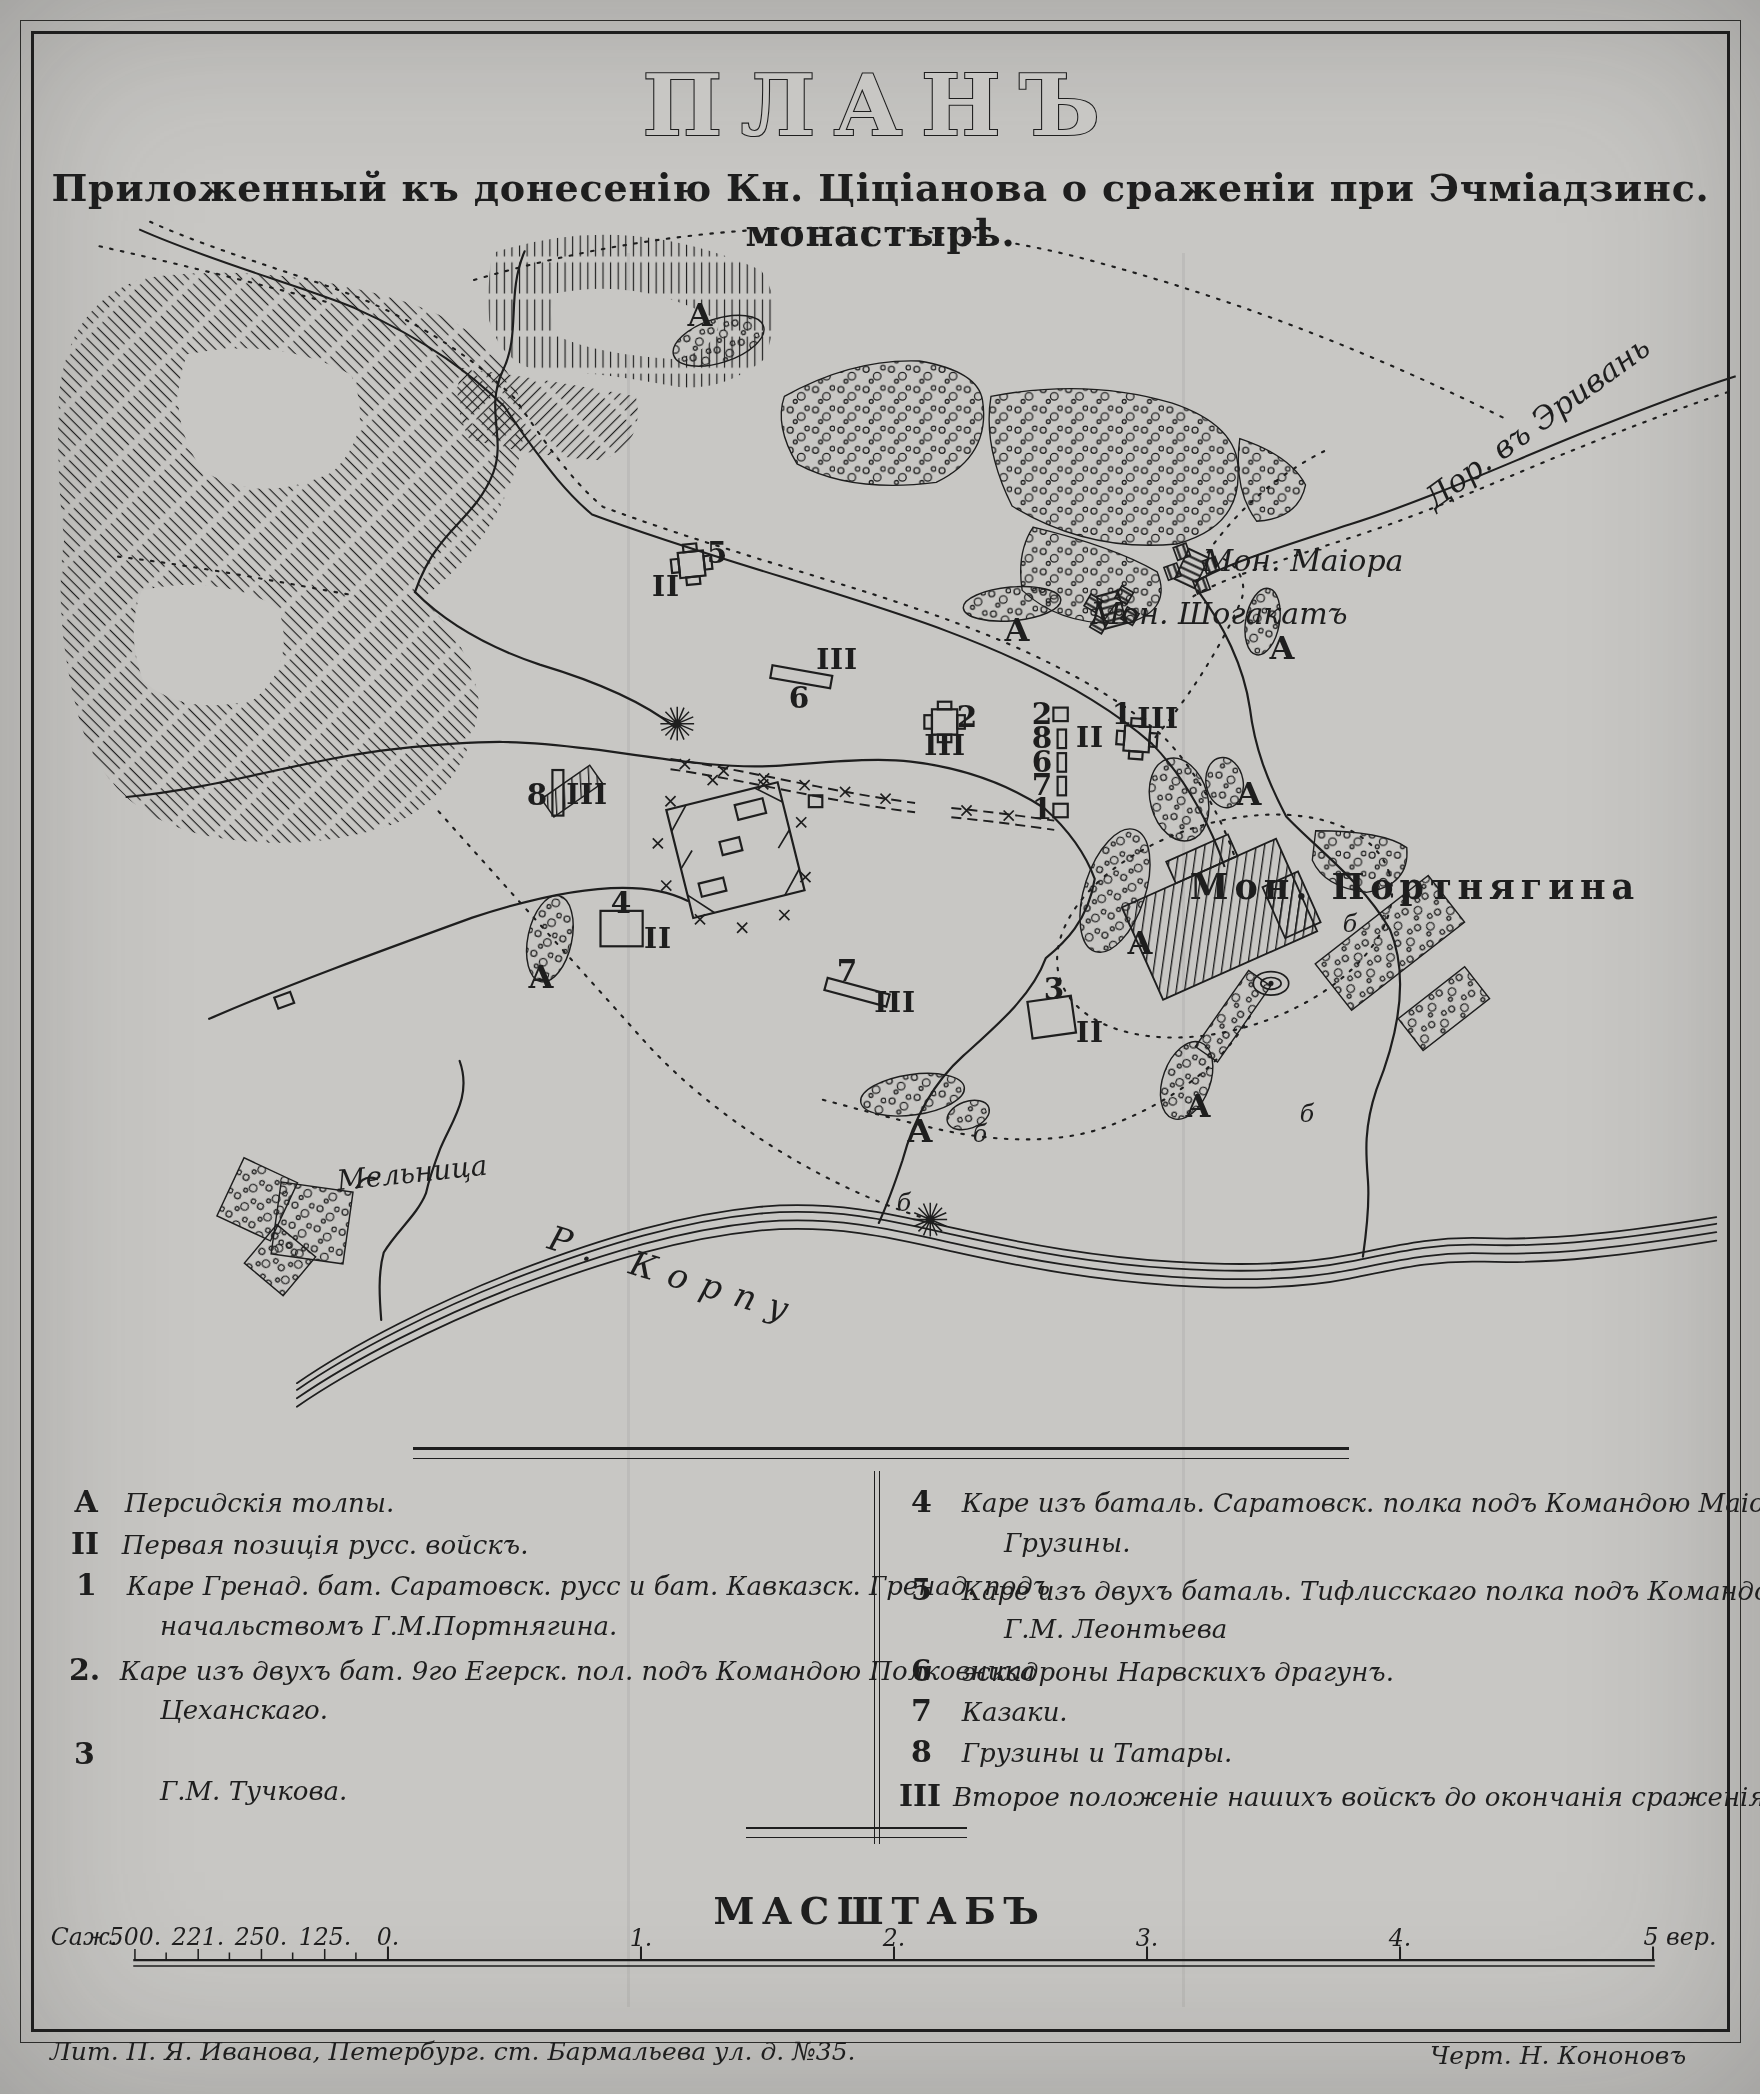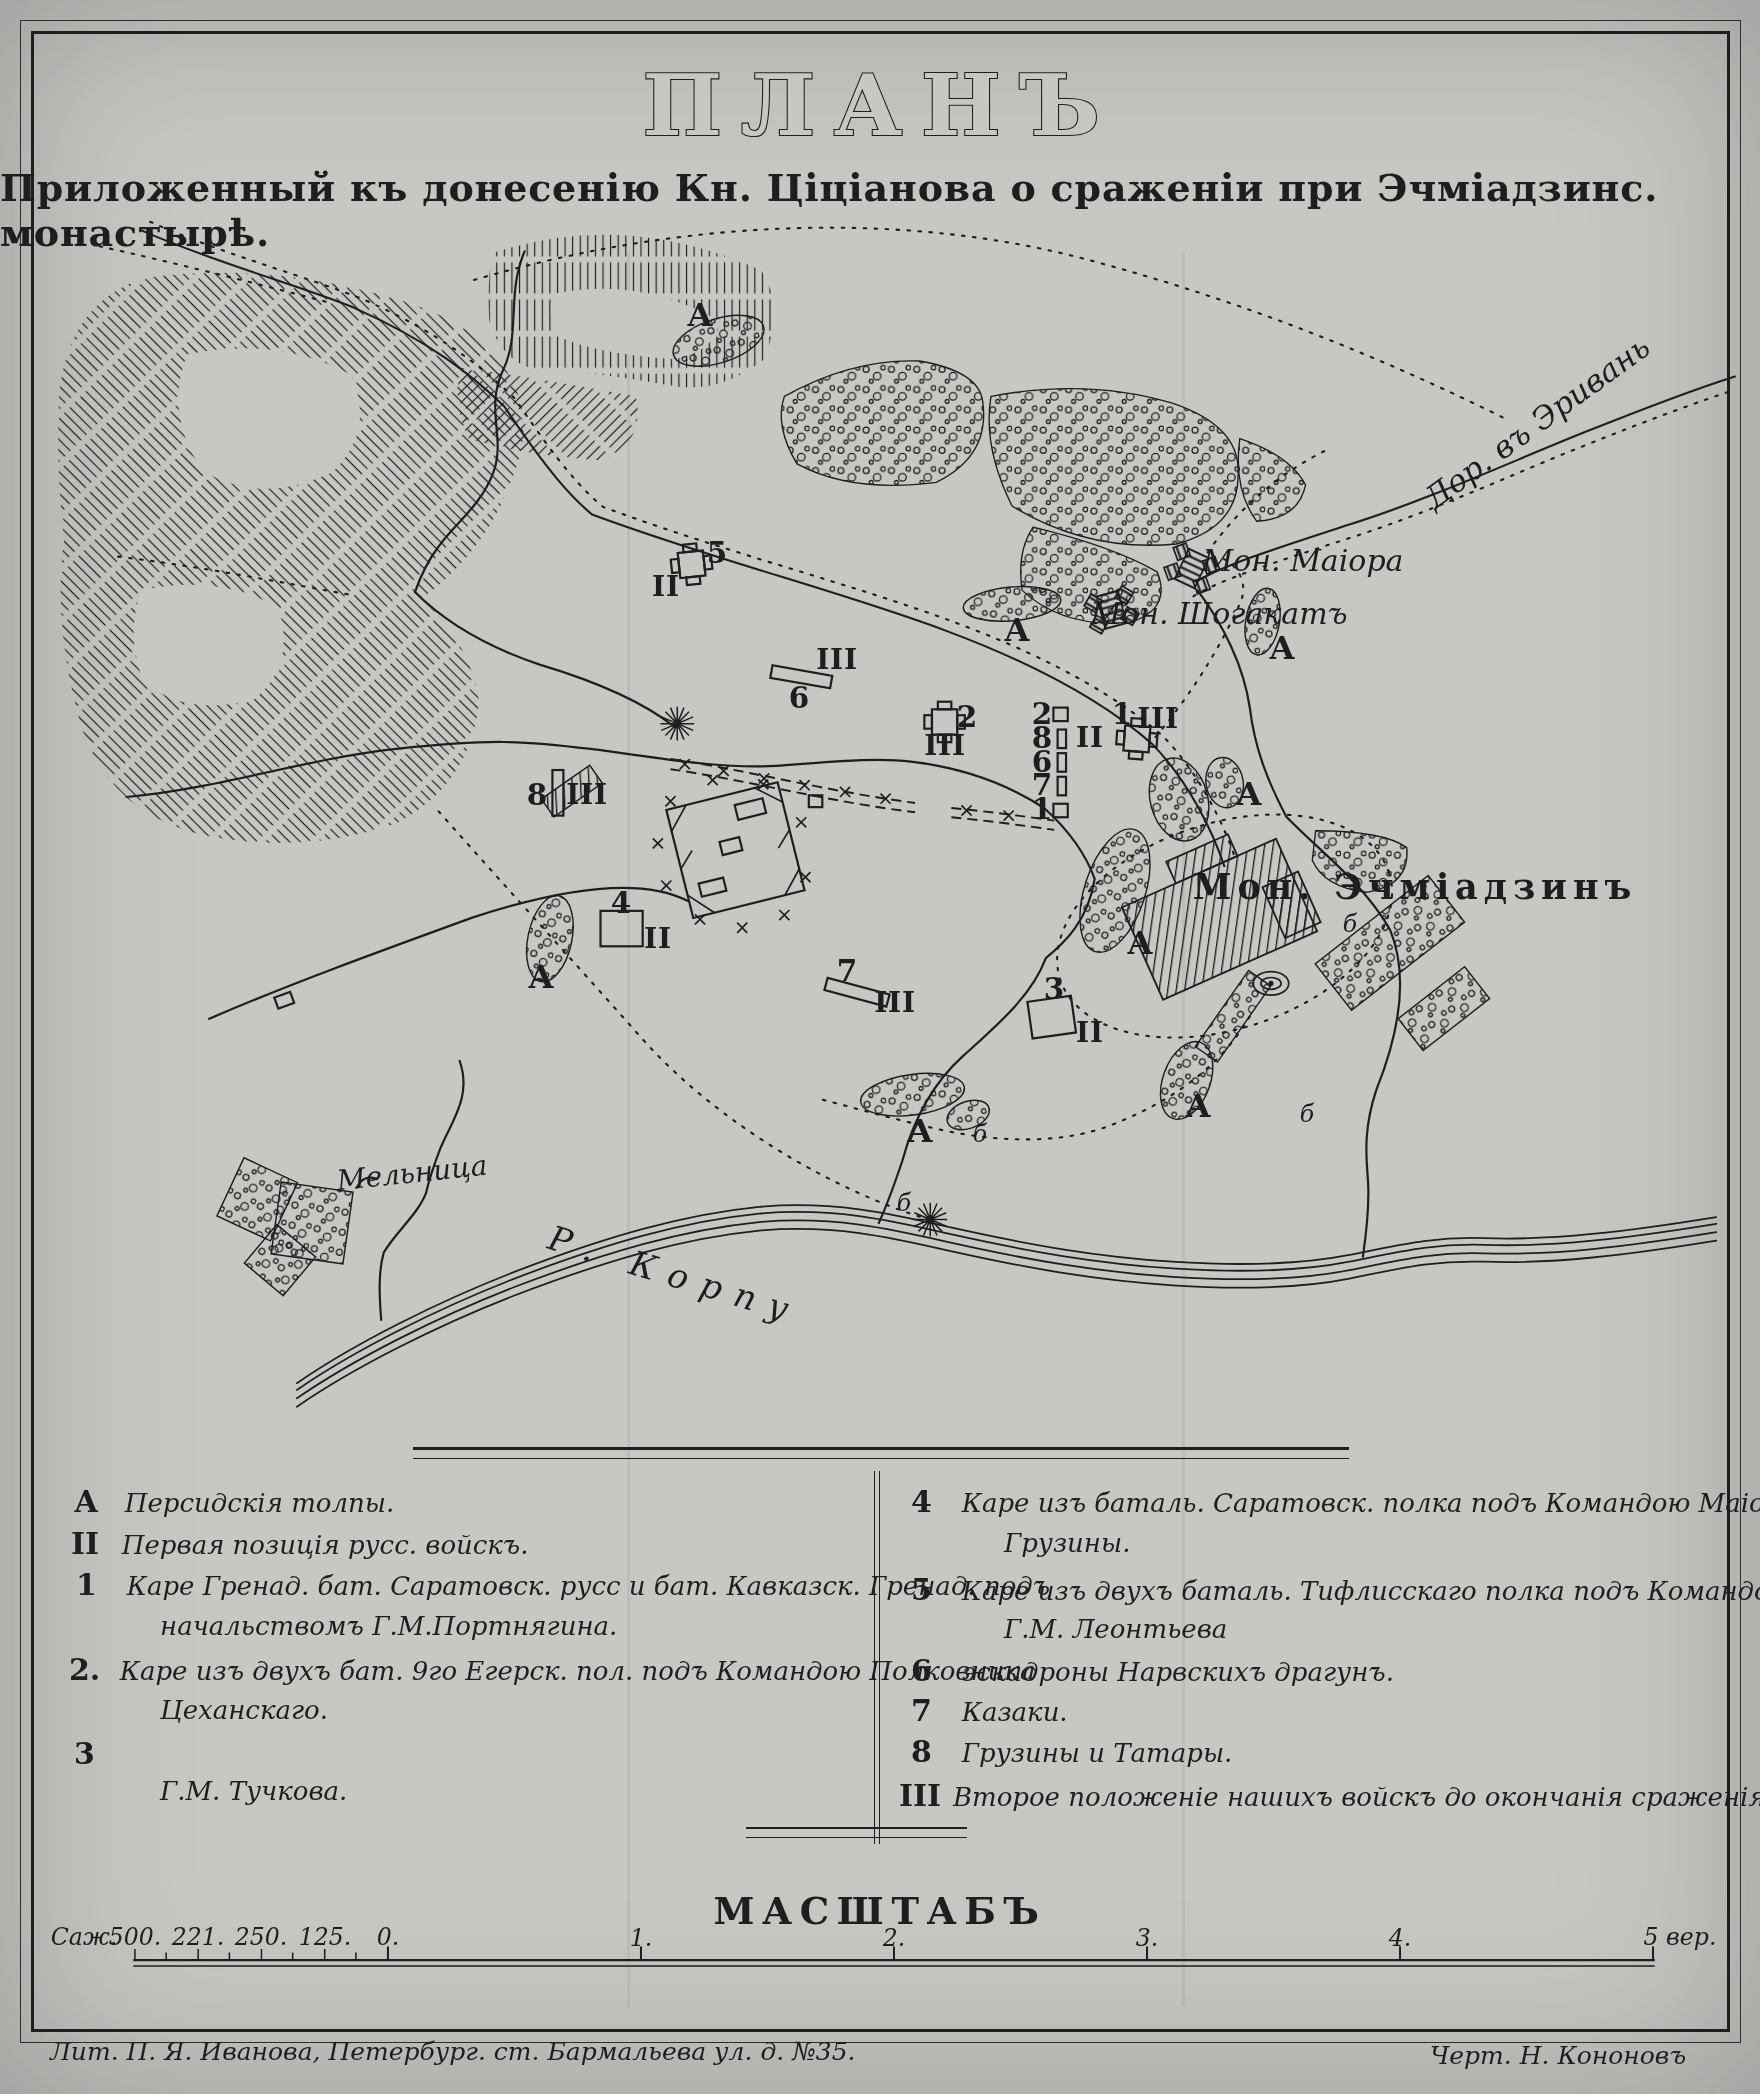--- a/index.html
+++ b/index.html
@@ -19,21 +19,21 @@
   .stream{fill:none;stroke:#1e1e1e;stroke-width:2.6;stroke-linecap:round;}
   .riv{fill:none;stroke:#1e1e1e;stroke-width:2.1;stroke-linecap:round;}
   .road{fill:none;stroke:#1e1e1e;stroke-width:2.5;}
   .trail{fill:none;stroke:#1e1e1e;stroke-width:2.5;stroke-dasharray:3 10;stroke-linecap:round;}
   .ent{fill:none;stroke:#1e1e1e;stroke-width:2.3;stroke-dasharray:12 7;}
   .tkg{stroke:#1e1e1e;stroke-width:2;fill:none;}
   .fort{stroke:#1e1e1e;stroke-width:2;}
   .sbar{stroke:#1e1e1e;fill:none;}
   .bigtitle{font-family:"DejaVu Serif",serif;font-weight:bold;font-size:100px;letter-spacing:22px;
             fill:#c8c7c4;stroke:#1e1e1e;stroke-width:2.6;paint-order:stroke;}
-  .subtitle{position:absolute;left:0;top:165px;width:100%;text-align:left;
+  .subtitle{position:absolute;left:0;top:165px;width:100%;text-align:center;
             font-weight:bold;font-size:38px;letter-spacing:0.8px;}
   .mlabel{position:absolute;white-space:nowrap;transform:translate(-50%,-50%) rotate(var(--r,0deg));}
   .mon-name{font-size:35px;letter-spacing:5.9px;font-weight:bold;}
   .fort-name{font-size:30px;font-style:italic;}
   .small-name{font-size:28px;font-style:italic;}
   .riv-name{font-size:34px;font-style:italic;letter-spacing:13.5px;}
   .road-name{font-size:31px;font-style:italic;}
   .mn{position:absolute;transform:translate(-50%,-50%);font-weight:bold;font-size:29.5px;white-space:nowrap;}
   .mr{position:absolute;transform:translate(-50%,-50%);font-weight:bold;font-size:28px;letter-spacing:0.8px;white-space:nowrap;}
   .ma{position:absolute;transform:translate(-50%,-50%);font-size:32px;font-weight:bold;}
@@ -293,21 +293,21 @@
       <path d="M460,2308V2324M760,2308V2324M1060,2308V2324M1360,2308V2324M1660,2308V2324M1960,2308V2324" stroke-width="2.4"></path>
       <path d="M160,2311V2324M197,2315V2324M235,2311V2324M272,2315V2324M310,2311V2324M347,2315V2324M385,2311V2324M422,2315V2324" stroke-width="1.8"></path>
     </g>
   </svg>
 
   <div class="subtitle">Приложенный къ донесенію Кн. Ціціанова о сраженіи при Эчміадзинс. монастырѣ.</div>
 
   <span class="mlabel road-name" style="left:1537px;top:422px;--r:-36deg">Дор. въ Эривань</span>
   <span class="mlabel fort-name" style="left:1303px;top:560px">Мон. Маіора</span>
   <span class="mlabel fort-name" style="left:1219px;top:613px">Мон. Шогакатъ</span>
-  <span class="mlabel mon-name" style="left:1415px;top:886px">Мон. Эчміадзинъ</span>
+  <span class="mlabel mon-name" style="left:1415px;top:886px">Мон. Портнягина</span>
   <span class="mlabel small-name" style="left:412px;top:1173px;--r:-6deg">Мельница</span>
   <span class="mlabel riv-name" style="left:675px;top:1275px;--r:17deg">Р. Корпу</span>
 
   <span class="mn" style="left:717px;top:552px">5</span>
   <span class="mr" style="left:666px;top:586px">II</span>
   <span class="mr" style="left:837px;top:659px">III</span>
   <span class="mn" style="left:799px;top:697px">6</span>
   <span class="mn" style="left:967px;top:716px">2</span>
   <span class="mr" style="left:945px;top:745px">III</span>
   <span class="mn" style="left:537px;top:794px">8</span>

